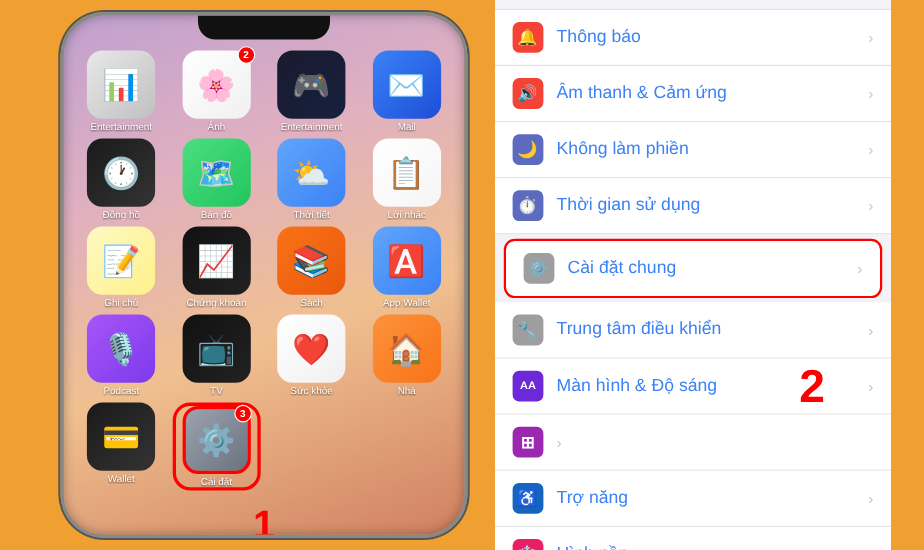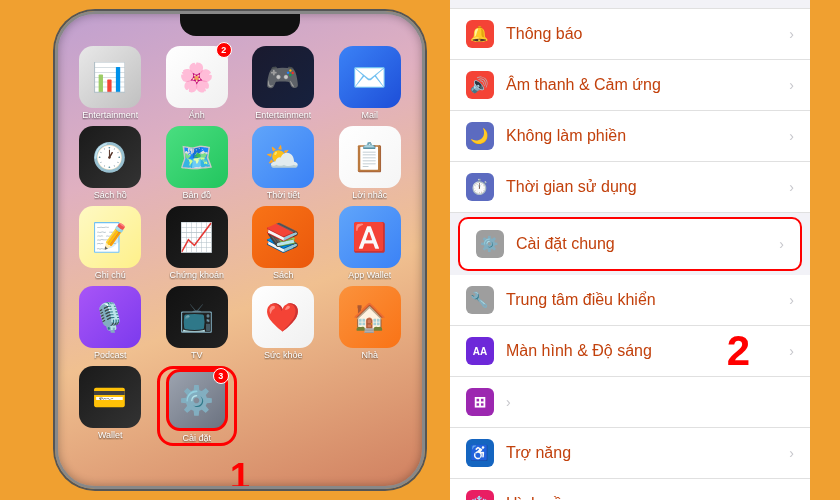--- a/index.html
+++ b/index.html
@@ -198,21 +198,21 @@
       align-items: center;
       justify-content: center;
       margin-right: 12px;
       font-size: 16px;
       flex-shrink: 0;
     }
 
     .settings-text {
       flex: 1;
       font-size: 16px;
-      color: #c2410c;
+      color: #3b82f6;
     }
 
     .settings-chevron {
       color: #c7c7cc;
       font-size: 14px;
     }
 
     .number-2 {
       color: red;
       font-size: 42px;
@@ -267,21 +267,21 @@
           <div class="app-icon">
             <div class="app-icon-img app-mail">
               <span style="font-size: 28px;">✉️</span>
             </div>
             <div class="app-icon-label">Mail</div>
           </div>
           <div class="app-icon">
             <div class="app-icon-img app-clock">
               <span style="font-size: 28px;">🕐</span>
             </div>
-            <div class="app-icon-label">Sách hồ</div>
+            <div class="app-icon-label">Đồng hồ</div>
           </div>
           <div class="app-icon">
             <div class="app-icon-img app-maps">
               <span style="font-size: 28px;">🗺️</span>
             </div>
             <div class="app-icon-label">Bản đồ</div>
           </div>
           <div class="app-icon">
             <div class="app-icon-img app-weather">
               <span style="font-size: 28px;">⛅</span>

